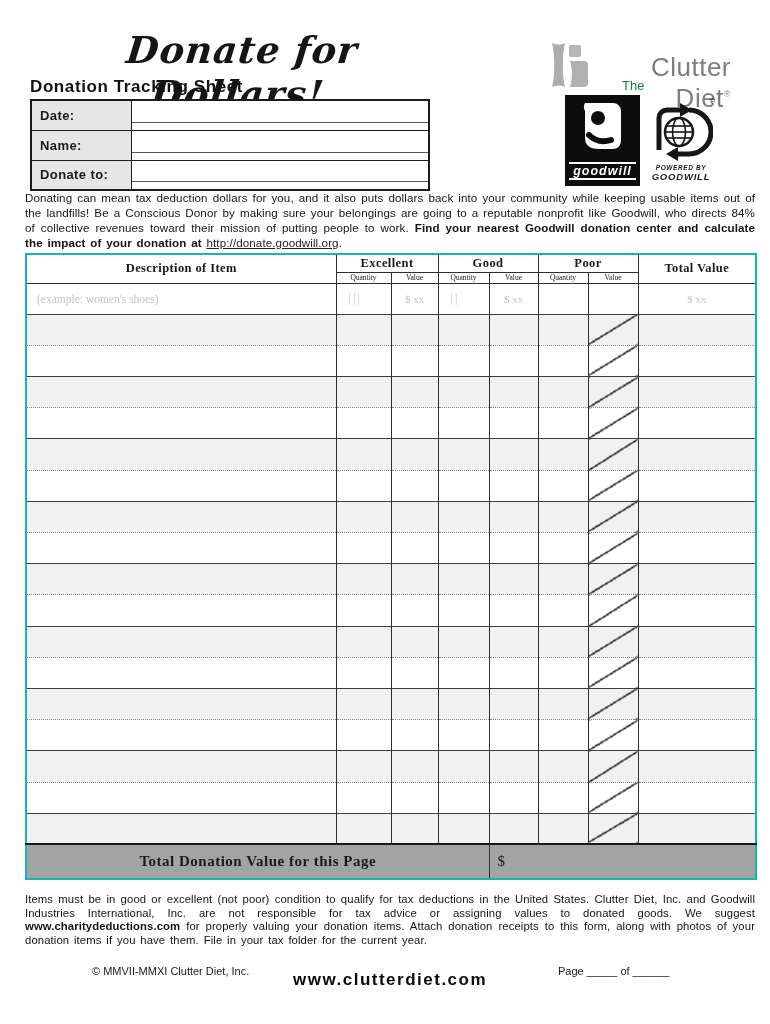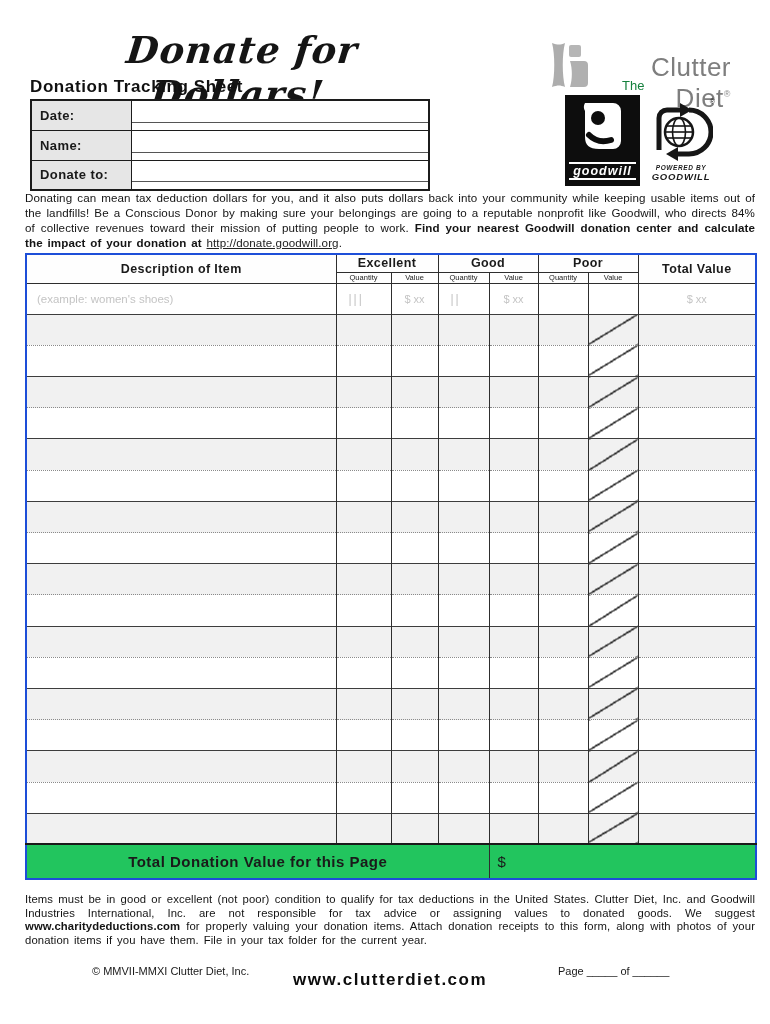--- a/index.html
+++ b/index.html
@@ -74,40 +74,41 @@
     position:absolute; left:25px; top:191px; width:730px;
     font-size:11.6px; line-height:14.9px; text-align:justify;
     letter-spacing:0.1px; word-spacing:1.5px; color:#141414;
   }
   .intro a { color:#222; text-decoration:underline; }
 
   
   .donation-table {
     position:absolute; left:25px; top:253px; width:730px;
     border-collapse:collapse; table-layout:fixed;
-    border:2px solid #1d4ed8;
+    border:2px solid #14b8a6;
+    font-family:Liberation Serif, serif;
   }
   .donation-table th { border:1px solid #2e2e2e; background:#fefefe; }
   .th-main { font-size:12.5px; font-weight:700; letter-spacing:0.4px; height:18px; }
   .th-sub  { font-size:7.5px; font-weight:400; color:#222; height:11px; }
   .donation-table td { border-left:1px solid #2e2e2e; border-right:1px solid #2e2e2e; }
   tr.data-row { height:31.2px; }
   tr.row-gray td { background-color:#f1f1f1; border-top:1px solid #3d3d3d; }
   tr.row-white td { border-top:1px dotted #8a8a8a; }
   tr.example-row td { border-top:1px solid #2e2e2e; background:#fff; color:#c4c4c4;margin-left:28px; }
   .c-desc { text-align:left; padding-left:10px; font-size:11.5px; }
   .c-q { text-align:left; padding-left:12px; font-size:12px; letter-spacing:2px; }
   .c-v, .c-total { text-align:center; font-size:11px; }
   .c-pv {
     background-image:linear-gradient(to bottom right,
       transparent calc(50% - 0.8px), #2b2b2b calc(50% - 0.8px),
       #2b2b2b calc(50% + 0.8px), transparent calc(50% + 0.8px));
   }
   tr.total-row td {
-    height:35px; background:#22c55e; border-top:2px solid #1a1a1a;
+    height:35px; background:#a3a3a3; border-top:2px solid #1a1a1a;
   }
   .total-label { font-weight:700; font-size:15px; text-align:center; letter-spacing:0.5px; }
   .total-value-cell { border-left:1px solid #2e2e2e; font-size:15px; padding-left:8px; text-align:left; }
 
   
   .footnote {
     position:absolute; left:25px; top:893px; width:730px;
     font-size:11.3px; line-height:13.5px; text-align:justify;
     letter-spacing:0.1px; word-spacing:1.6px; color:#141414;
   }

